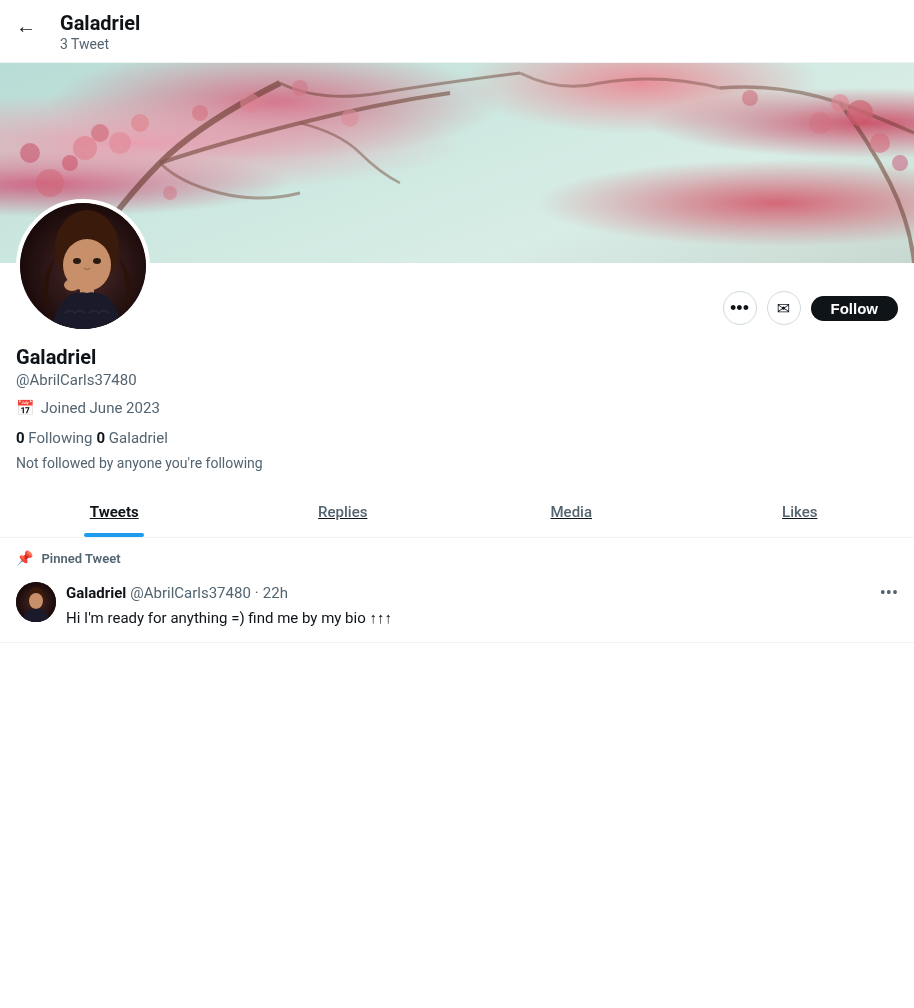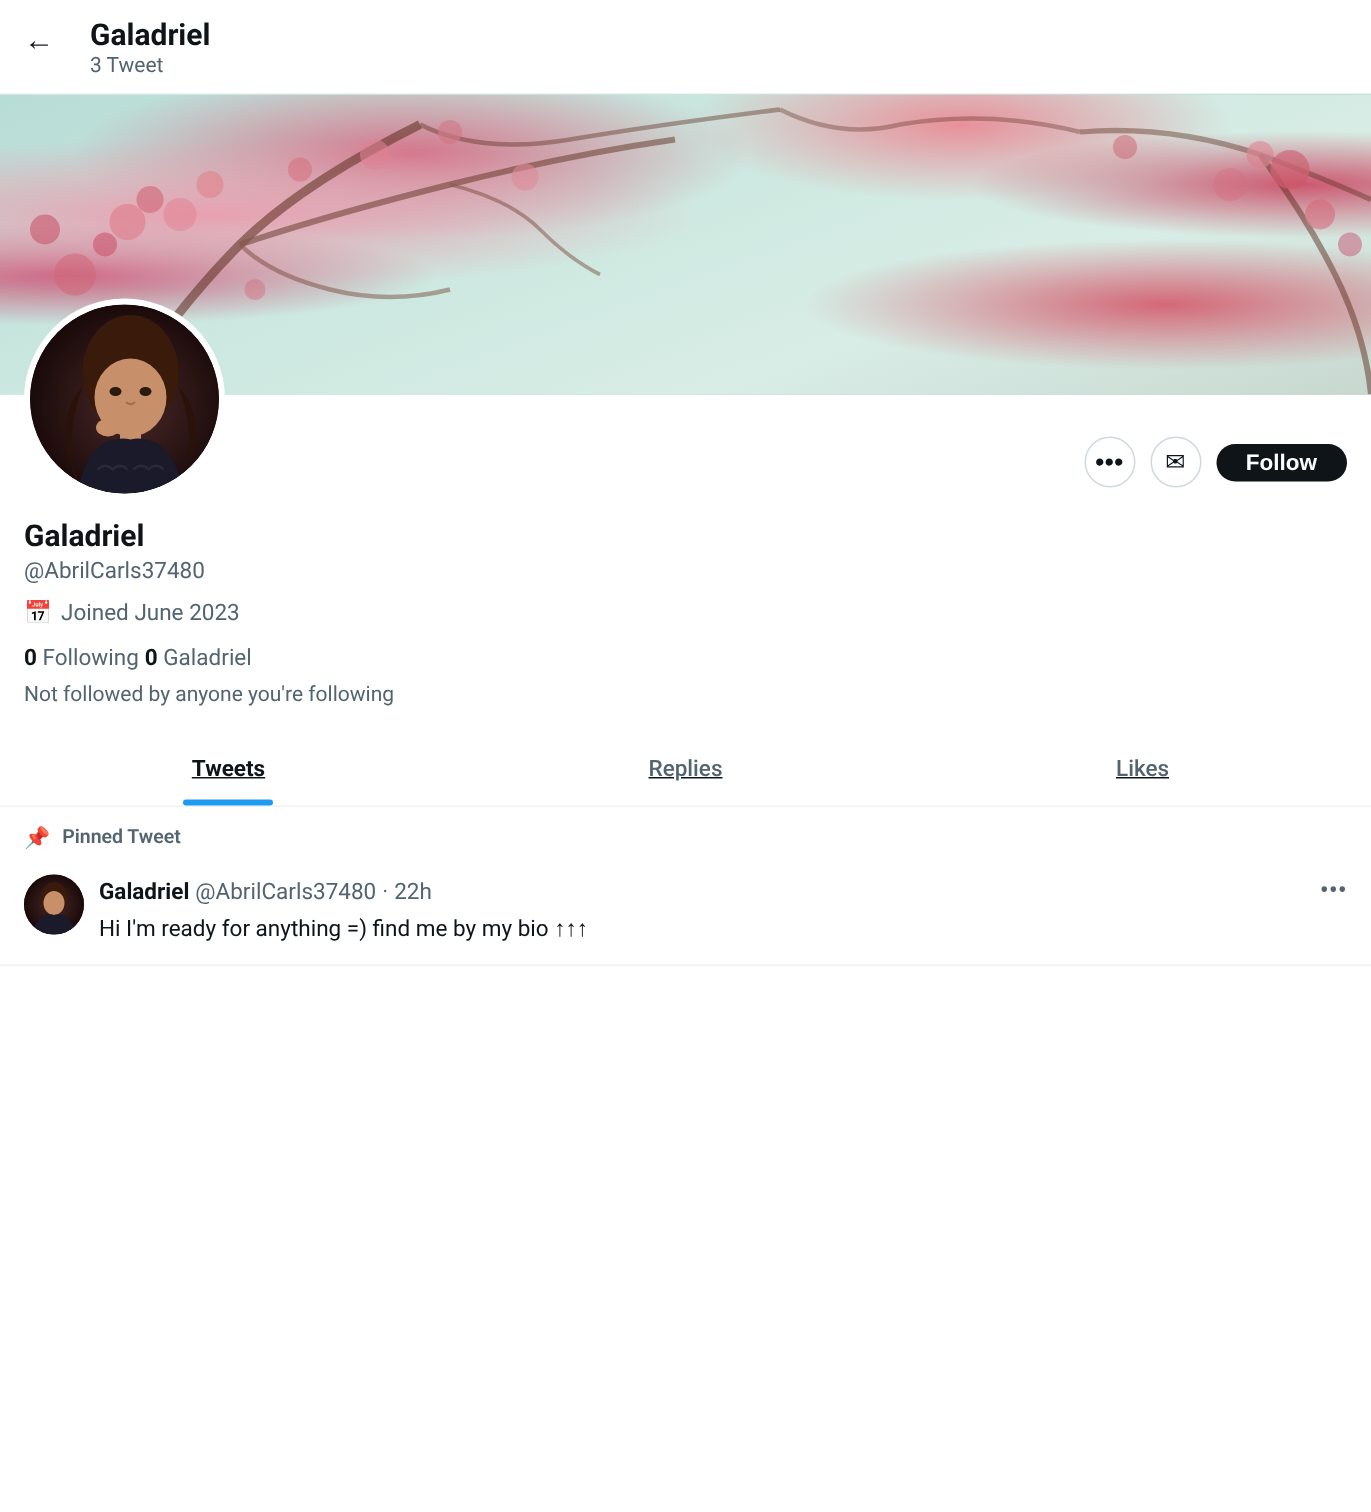--- a/index.html
+++ b/index.html
@@ -396,20 +396,21 @@
       <span>Galadriel</span>
     </div>
   </div>
 
   <div class="not-followed">Not followed by anyone you're following</div>
 </div>
 
 <div class="tabs">
   <div class="tab active">Tweets</div>
   <div class="tab">Replies</div>
+  <div class="tab">Media</div>
   <div class="tab">Likes</div>
 </div>
 
 <div class="pinned-header">
   <span class="pin-icon">📌</span>
   <span>Pinned Tweet</span>
 </div>
 
 <div class="tweet-row">
   <div class="tweet-avatar">

